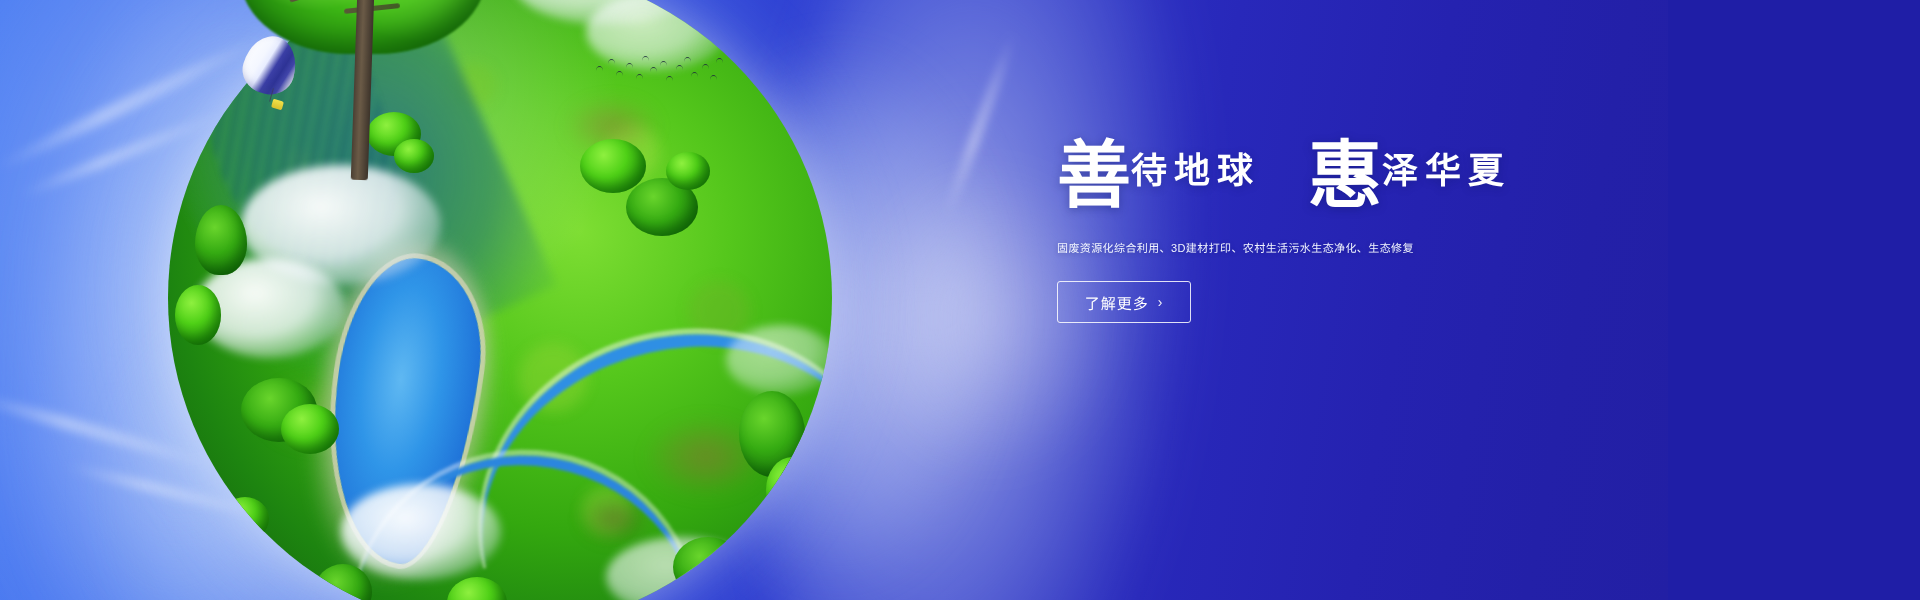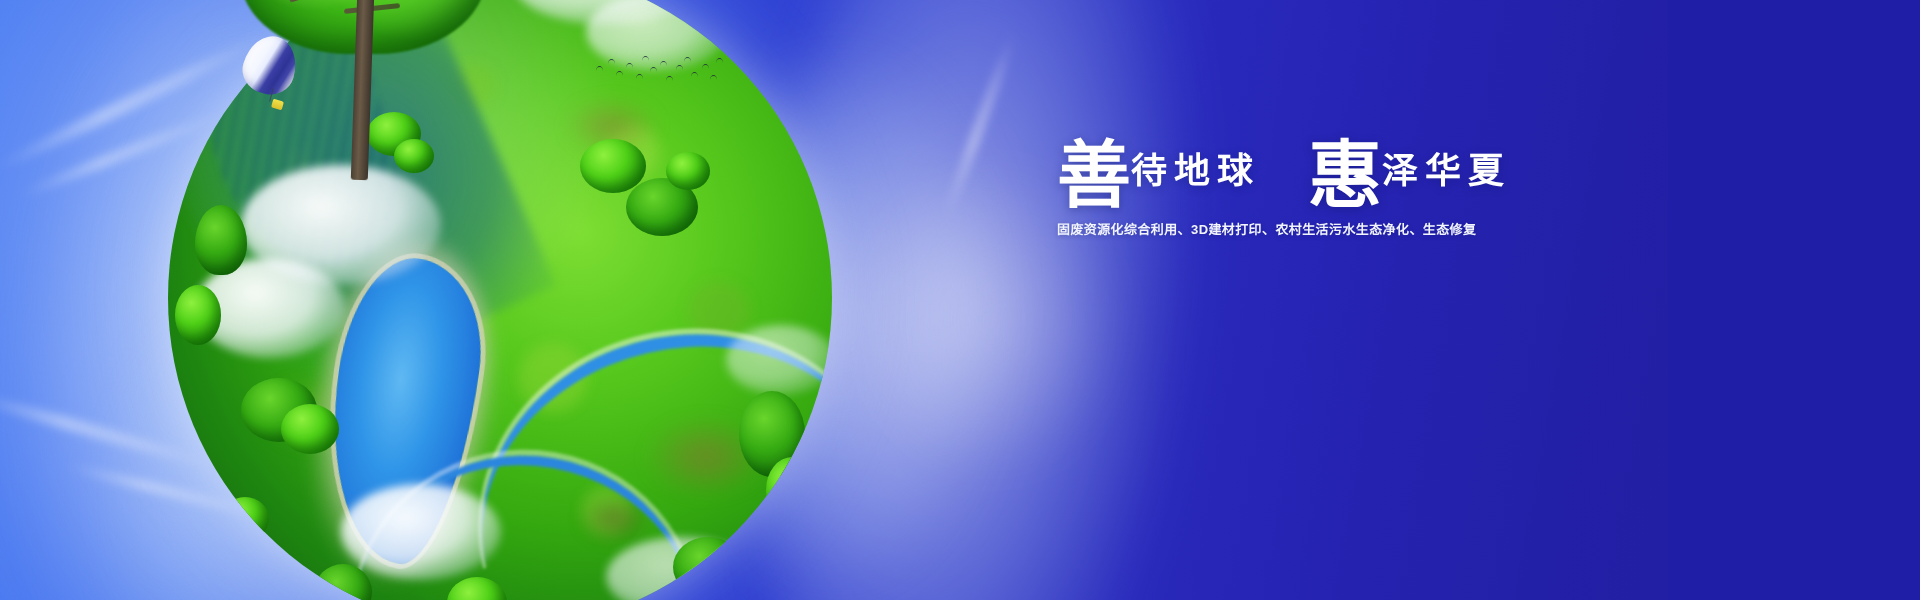--- a/index.html
+++ b/index.html
@@ -344,24 +344,25 @@
     margin-top: 16px;
     font-size: 26px;
     line-height: 1.25;
     letter-spacing: 8px;
     font-weight: 400;
     color: #ffffff;
     white-space: nowrap;
     text-shadow: 0 1px 6px rgba(10,20,90,0.30);
   }
   #tagline {
-    font-size: 13px;
+    margin-top: 19px;
+    font-size: 11px;
     line-height: 1.3;
     letter-spacing: 0.4px;
-    font-weight: 700;
+    font-weight: 400;
     color: #f2f5ff;
     white-space: nowrap;
     text-shadow: 0 1px 5px rgba(10,20,90,0.30);
   }
   #cta {
     display: inline-flex;
     align-items: center;
     justify-content: center;
     margin-top: 26px;
     width: 116px;
@@ -477,15 +478,19 @@
 
   <div id="copy">
 
     <div id="headline">
       <span class="brush">善</span><span class="small">待地球</span><span class="gap"></span><span class="brush">惠</span><span class="small">泽华夏</span>
     </div>
 
 
     <div id="tagline">固废资源化综合利用、3D建材打印、农村生活污水生态净化、生态修复</div>
 
+    <div id="cta">
+      <span>了解更多</span>
+      <span class="chev">›</span>
+    </div>
 
   </div>
 </div>
 
 </body></html>

